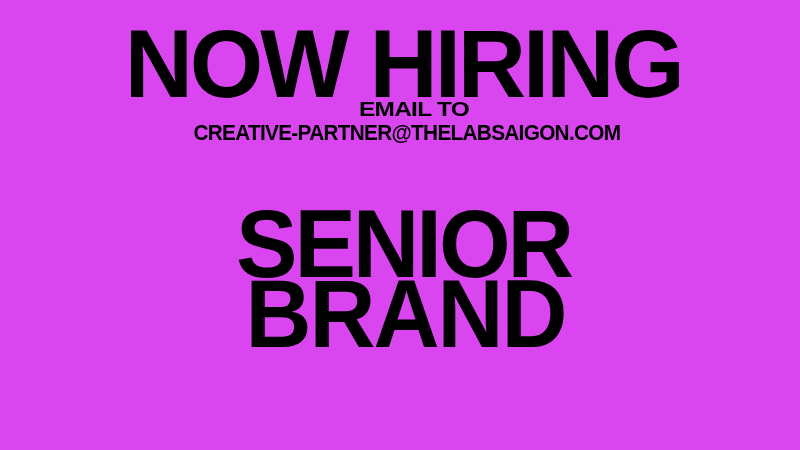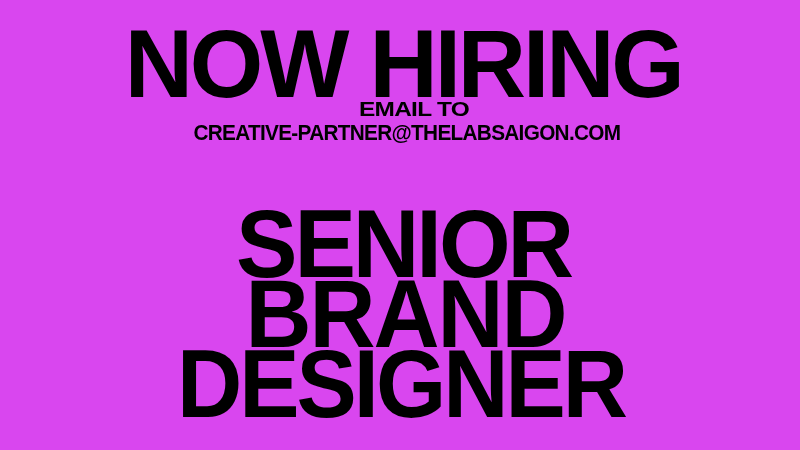--- a/index.html
+++ b/index.html
@@ -143,16 +143,15 @@
   <div class="hdline" id="now-hiring" style="transform: translateX(3px);"><span style="transform: scaleX(1.02691) scaleY(1.04);">NOW HIRING</span></div>
 
   <div id="email-block">
     <div class="email-line" id="email-label" style="transform: translateX(10px);"><span style="transform: scaleX(1.2218) scaleY(1.03);">EMAIL TO</span></div>
     <div class="email-line" id="email-address" style="transform: translateX(3px);"><span style="transform: scaleX(0.988962) scaleY(1.03);">CREATIVE-PARTNER@THELABSAIGON.COM</span></div>
   </div>
 
   <div id="role-block">
     <div class="role-line" id="role-line-0" style="transform: translateX(4px);"><span style="transform: scaleX(1.02427) scaleY(1.07);">SENIOR</span></div>
     <div class="role-line" id="role-line-1" style="transform: translateX(5px);"><span style="transform: scaleX(1.01592) scaleY(1.07);">BRAND</span></div>
-    <div class="role-line" id="role-line-2" style="transform: translateX(1px);"><span style="transform: scaleX(1.00427) scaleY(1.07);">DESIGNER</span></div>
   </div>
 
 </div>
 
 </body></html>

